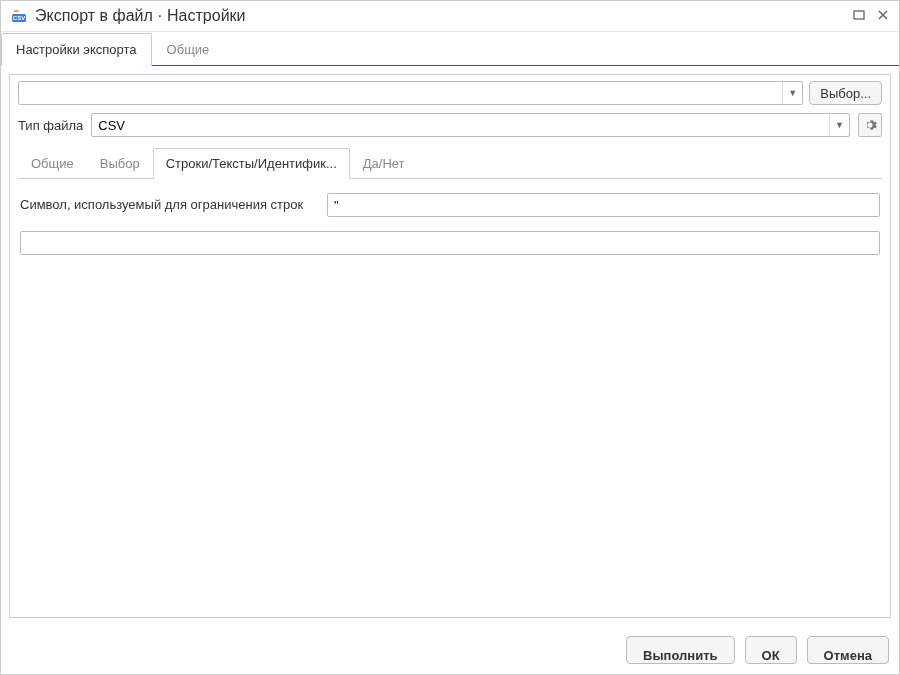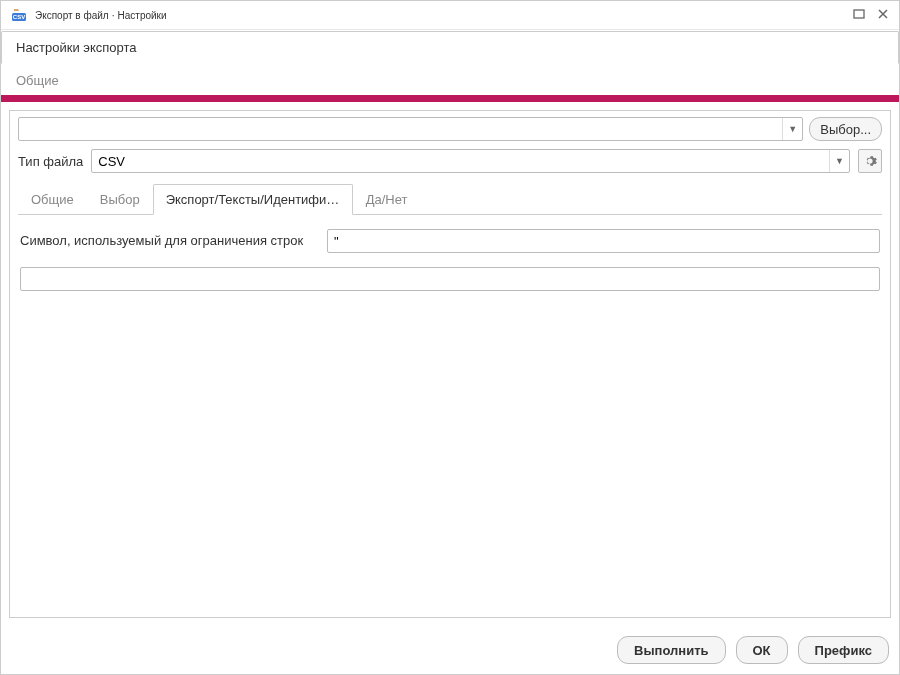--- a/index.html
+++ b/index.html
@@ -30,37 +30,36 @@
     }
     .titlebar-icon {
       width: 16px;
       height: 16px;
       display: flex;
       align-items: flex-end;
       justify-content: center;
     }
     .titlebar-title {
       flex: 1;
-      font-size: 10px;
+      font-size: 16px;
       color: #333;
     }
     .titlebar-actions {
       display: flex;
       gap: 12px;
     }
     .titlebar-actions span {
       cursor: pointer;
       color: #666;
       font-size: 14px;
     }
     .upper-tabs {
       display: flex;
       padding: 0;
-      border-bottom: 7px solid #be185d;
-      flex-direction: column;
+      border-bottom: 1px solid #be185d;
     }
     .upper-tab {
       padding: 8px 14px;
       font-size: 13px;
       color: #888;
       cursor: pointer;
       border: 1px solid transparent;
       border-bottom: none;
       position: relative;
       top: 1px;
@@ -117,21 +116,21 @@
       cursor: pointer;
       font-size: 9px;
     }
     .btn {
       border: 1px solid #bbb;
       background: #f5f5f5;
       padding: 0 10px;
       height: 24px;
       font-size: 13px;
       cursor: pointer;
-      border-radius: 11px;
+      border-radius: 4px;
       color: #333;
       display: flex;
       align-items: center;
     }
     .file-type-row {
       display: flex;
       align-items: center;
       gap: 8px;
       margin-bottom: 10px;
     }
@@ -208,20 +207,21 @@
       display: flex;
       justify-content: flex-end;
       padding: 10px;
       gap: 10px;
     }
     .footer .btn {
       height: 28px;
       padding: 0 16px;
       font-weight: 600;
       color: #333;
+      align-items: flex-end;
     }
   </style>
 </head>
 <body>
 
 <div class="window">
 
   <div class="titlebar">
     <span class="titlebar-icon">
       <svg width="16" height="16" viewBox="0 0 16 16">
@@ -272,21 +272,21 @@
         <div class="gear-btn">
           <svg width="14" height="14" viewBox="0 0 16 16">
             <path fill="#777" d="M8 5a3 3 0 100 6 3 3 0 000-6zm6.4 3.6l1.4.8-1.3 2.3-1.6-.5a5.2 5.2 0 01-1.2.7l-.3 1.6H8.6l-.3-1.6a5.2 5.2 0 01-1.2-.7l-1.6.5-1.3-2.3 1.4-.8a5.3 5.3 0 010-1.2L4.2 6.6l1.3-2.3 1.6.5c.4-.3.8-.5 1.2-.7L8.6 2.5h2.8l.3 1.6c.4.2.8.4 1.2.7l1.6-.5 1.3 2.3-1.4.8c.05.4.05.8 0 1.2z"></path>
           </svg>
         </div>
       </div>
 
       <div class="sub-tabs">
         <div class="sub-tab"><span>Общие</span></div>
         <div class="sub-tab"><span>Выбор</span></div>
-        <div class="sub-tab active"><span>Экспорт/Тексты/Идентифик...</span></div>
+        <div class="sub-tab active"><span>Строки/Тексты/Идентифик...</span></div>
         <div class="sub-tab"><span>Да/Нет</span></div>
       </div>
 
       <div class="form-area">
         <div class="form-row">
           <div class="form-label">Символ, используемый для ограничения строк</div>
           <input class="form-input" value="&quot;" style="">
         </div>
         <div class="form-row">
           <input class="form-input" value="" style="">
@@ -297,17 +297,17 @@
   </div>
 
   <div class="footer">
     <button class="btn">
         <span>Выполнить</span>
       </button>
     <button class="btn">
         <span>ОК</span>
       </button>
     <button class="btn">
-        <span>Префикс</span>
+        <span>Отмена</span>
       </button>
   </div>
 
 </div>
 
 </body></html>

